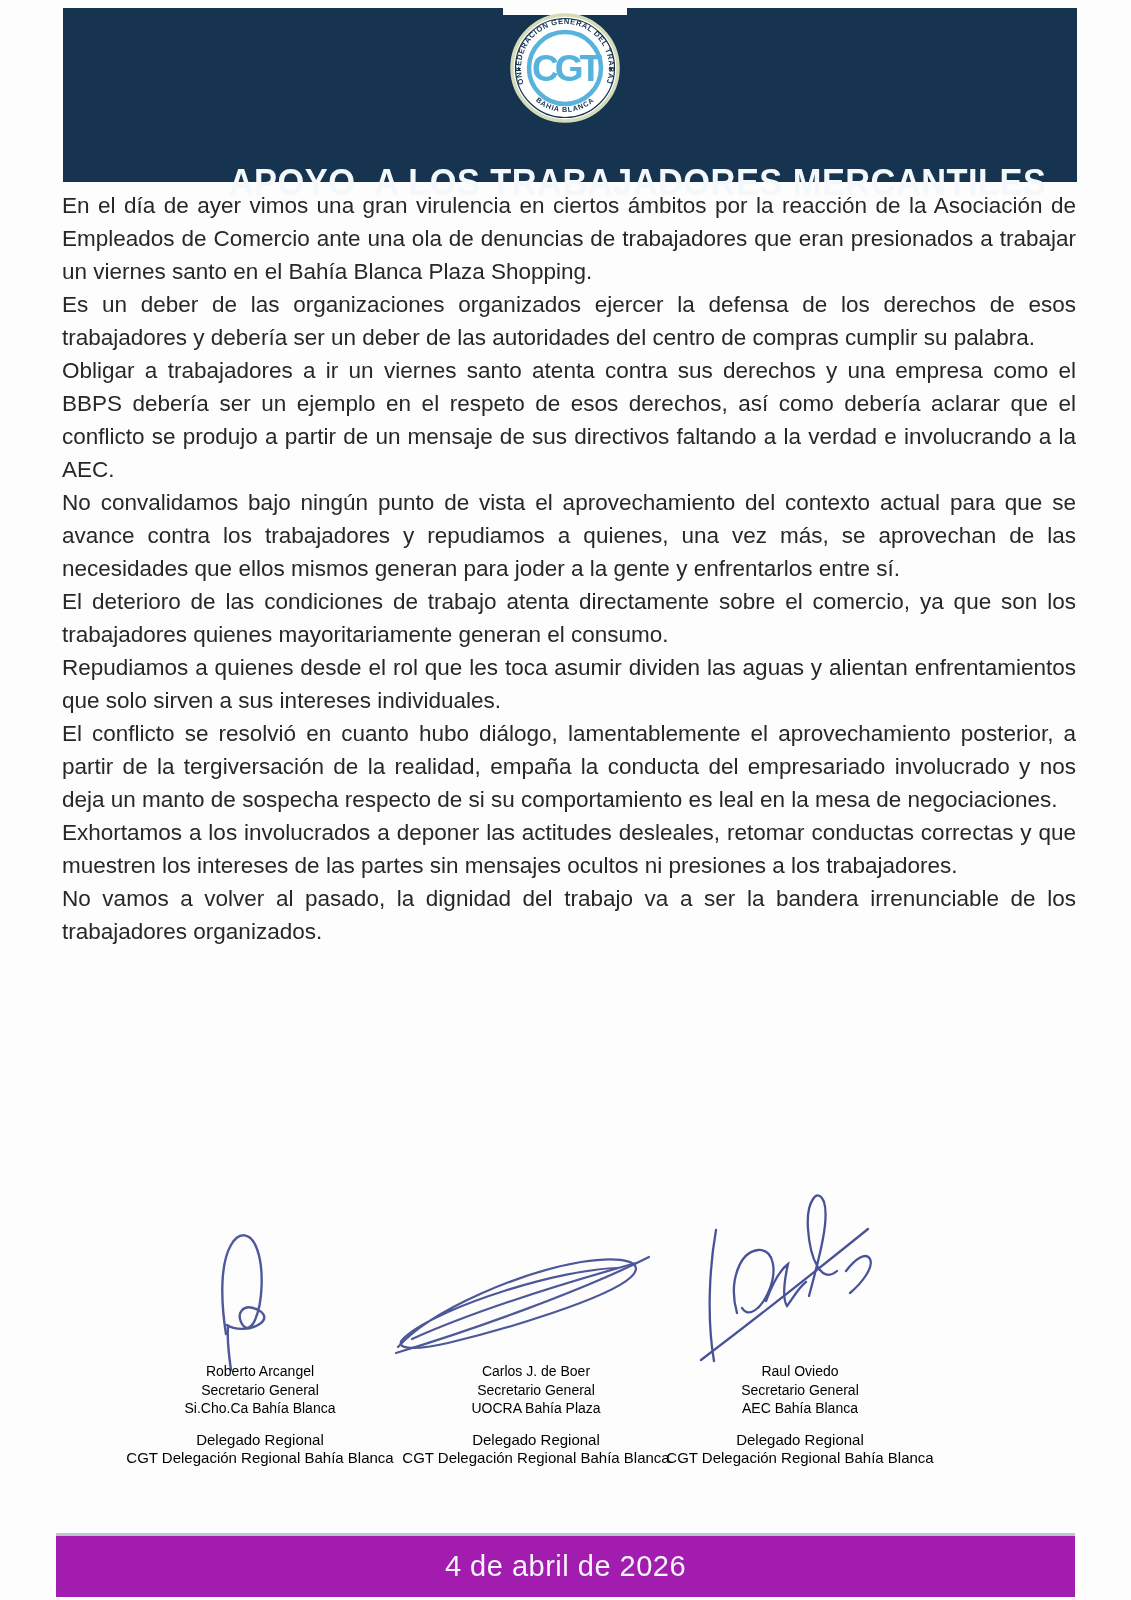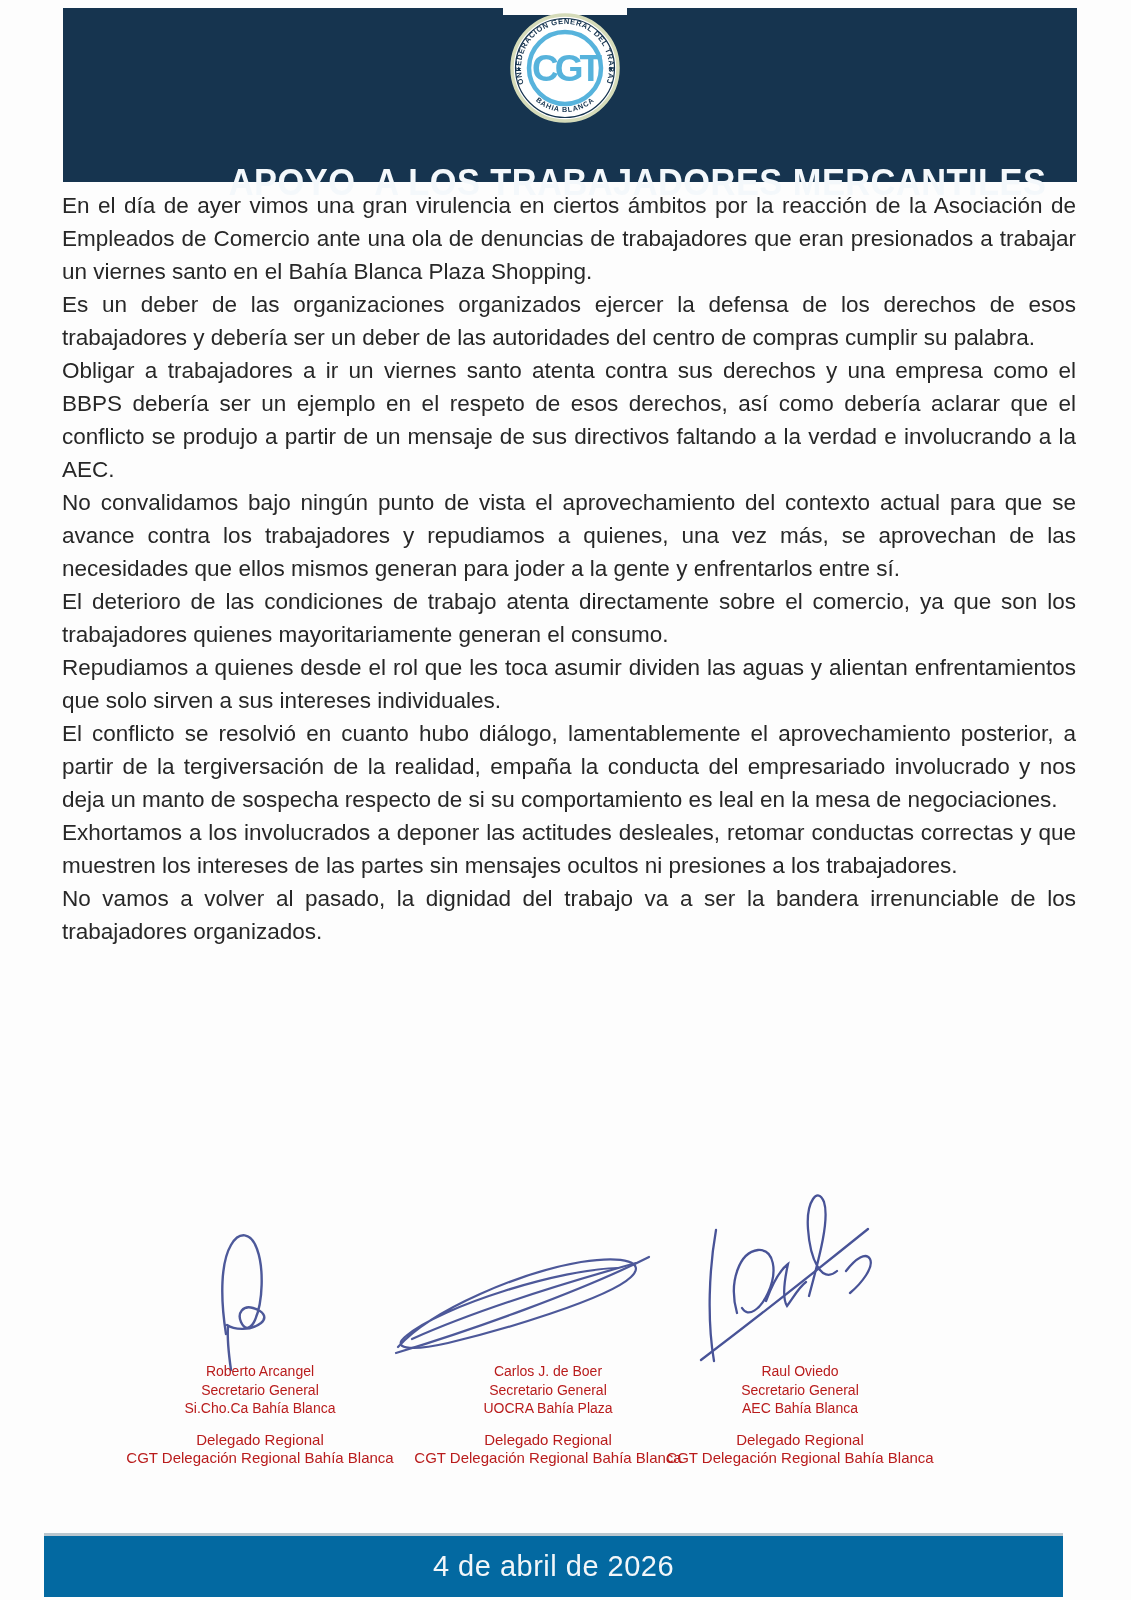--- a/index.html
+++ b/index.html
@@ -27,30 +27,30 @@
   
   .body-text { position:absolute; left:62px; top:189px; width:1014px; z-index:1; }
   .body-text p {
     margin:0; font-size:22.5px; line-height:33px; text-align:justify;
     color:#272727;
   }
   
   .ink-layer { position:absolute; left:0; top:0; width:1131px; height:1600px; z-index:2; pointer-events:none; }
   .sig-block {
     position:absolute; top:1362px; width:300px; text-align:center; z-index:3;
-    color:#b91c1c; font-size:14px; line-height:18.5px;
+    color:#000000; font-size:14px; line-height:18.5px;
   }
   .sig-block .delegate { margin-top:13px; font-size:15px; }
   .sig-roberto { left:110px; }
-  .sig-carlos  { left:398px; }
+  .sig-carlos  { left:386px; }
   .sig-raul    { left:650px; }
   
   .footer-band {
-    position:absolute; left:44px; top:1533px; width:1019px; height:61px;
-    background:#0369a1; border-top:3px solid #b9c6ce; z-index:1;
+    position:absolute; left:56px; top:1533px; width:1019px; height:61px;
+    background:#a21caf; border-top:3px solid #b9c6ce; z-index:1;
     display:flex; align-items:center; justify-content:center;
   }
   .footer-date { color:#f2f6f9; font-size:29px; letter-spacing:.5px; }
 </style>
 </head>
 <body>
 
 <div class="page">
 
   <div class="header-band"></div>

